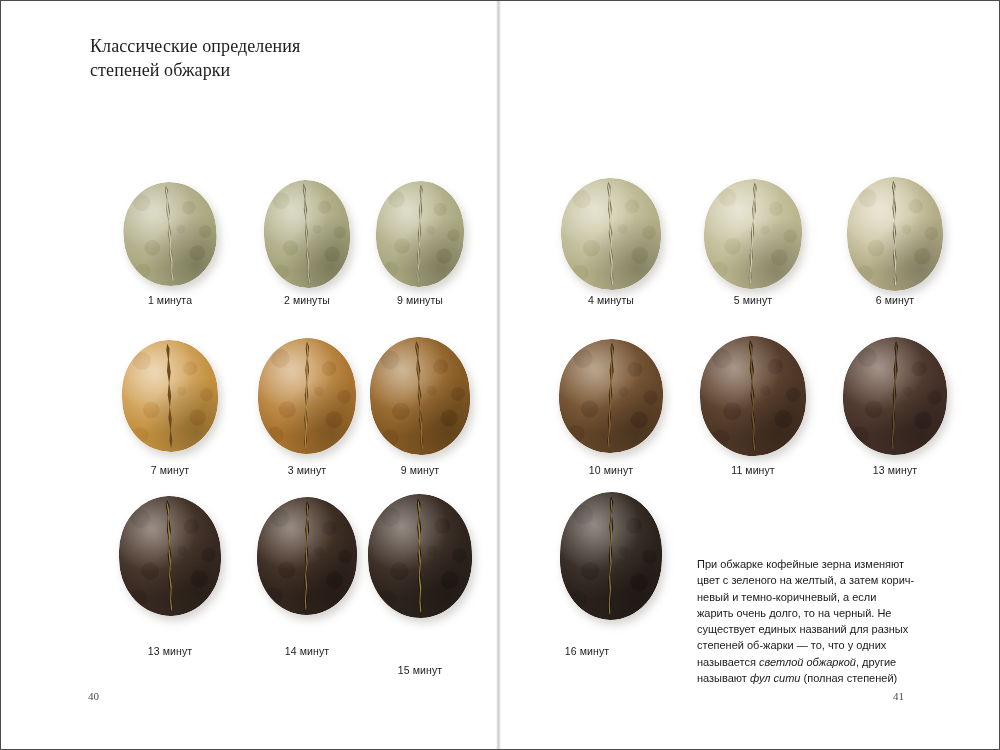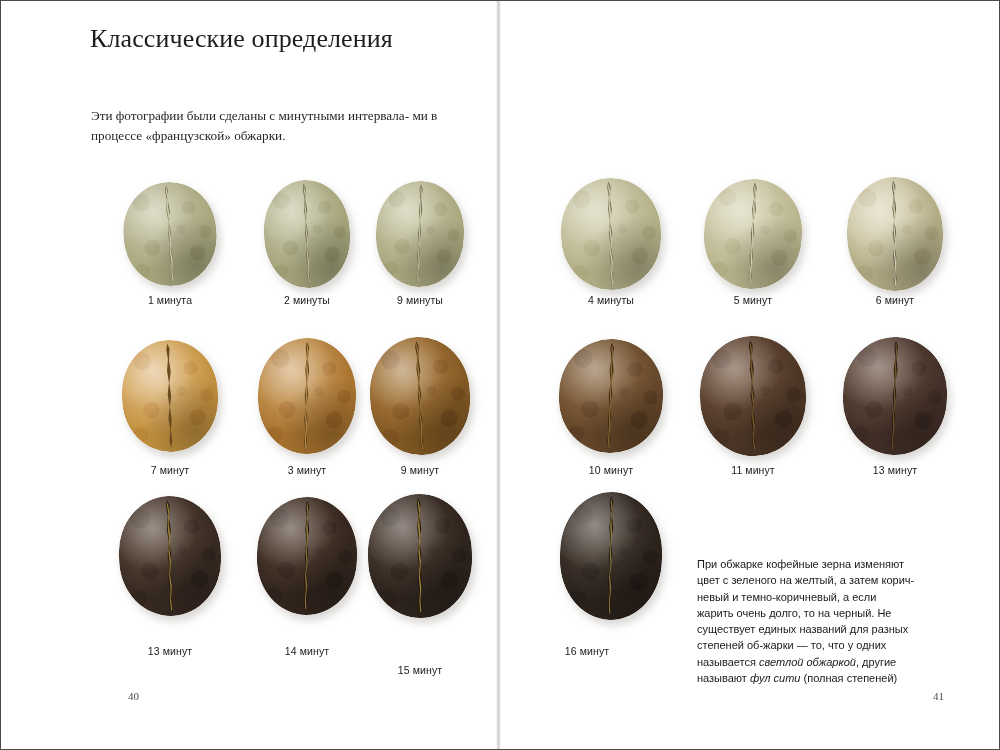--- a/index.html
+++ b/index.html
@@ -41,24 +41,24 @@
     width: 5px;
     height: 750px;
     background: linear-gradient(to right, #ffffff 0%, #d8d8d8 35%, #cfcfcf 55%, #ffffff 100%);
     z-index: 5;
   }
 
   
   .headline {
     position: absolute;
     left: 90px;
-    top: 22px;
+    top: 35px;
     width: 380px;
     font-family: "Liberation Serif", serif;
-    font-size: 26px;
+    font-size: 18px;
     line-height: 1.33;
     color: #1d1d1d;
     font-weight: 400;
     letter-spacing: 0.1px;
   }
   .headline .l2 { display: block; }
 
   .deck {
     position: absolute;
     left: 91px;
@@ -69,21 +69,20 @@
     line-height: 1.50;
     color: #262626;
   }
 
   .folio {
     position: absolute;
     bottom: 48px;
     font-family: "Liberation Serif", serif;
     font-size: 11px;
     color: #4c4c4c;
-    margin-left: 40px;
   }
   #folio-left  { left: 88px; }
   #folio-right { left: 893px; }
 
   .bodytext {
     position: absolute;
     left: 697px;
     top: 556px;
     width: 218px;
     font-family: "Liberation Sans", sans-serif;
@@ -186,26 +185,23 @@
 <body>
 
 <div id="spread">
 
   <div class="page" id="page-left"></div>
   <div class="page" id="page-right"></div>
   <div class="gutter"></div>
 
   <div class="headline">
     <span>Классические определения</span>
+    <span class="l2">степеней обжарки</span>
   </div>
 
-  <div class="deck">
-    <span>Эти фотографии были сделаны с минутными интервала-</span>
-    <span>ми в процессе «французской» обжарки.</span>
-  </div>
 
   <div class="folio" id="folio-left">40</div>
   <div class="folio" id="folio-right">41</div>
 
   <div class="bodytext">
     <span>При обжарке кофейные зерна изменяют цвет с зеленого на желтый, а затем корич-невый и темно-коричневый, а если жарить очень долго, то на черный. Не существует единых названий для разных степеней об-жарки — то, что у одних называется </span><i>светлой обжаркой</i><span>, другие называют </span><i>фул сити</i><span> (полная степеней)</span>
   </div>
 
   <div id="bean-layer">
       <div class="cell" style="left: 95px; top: 178px;">

